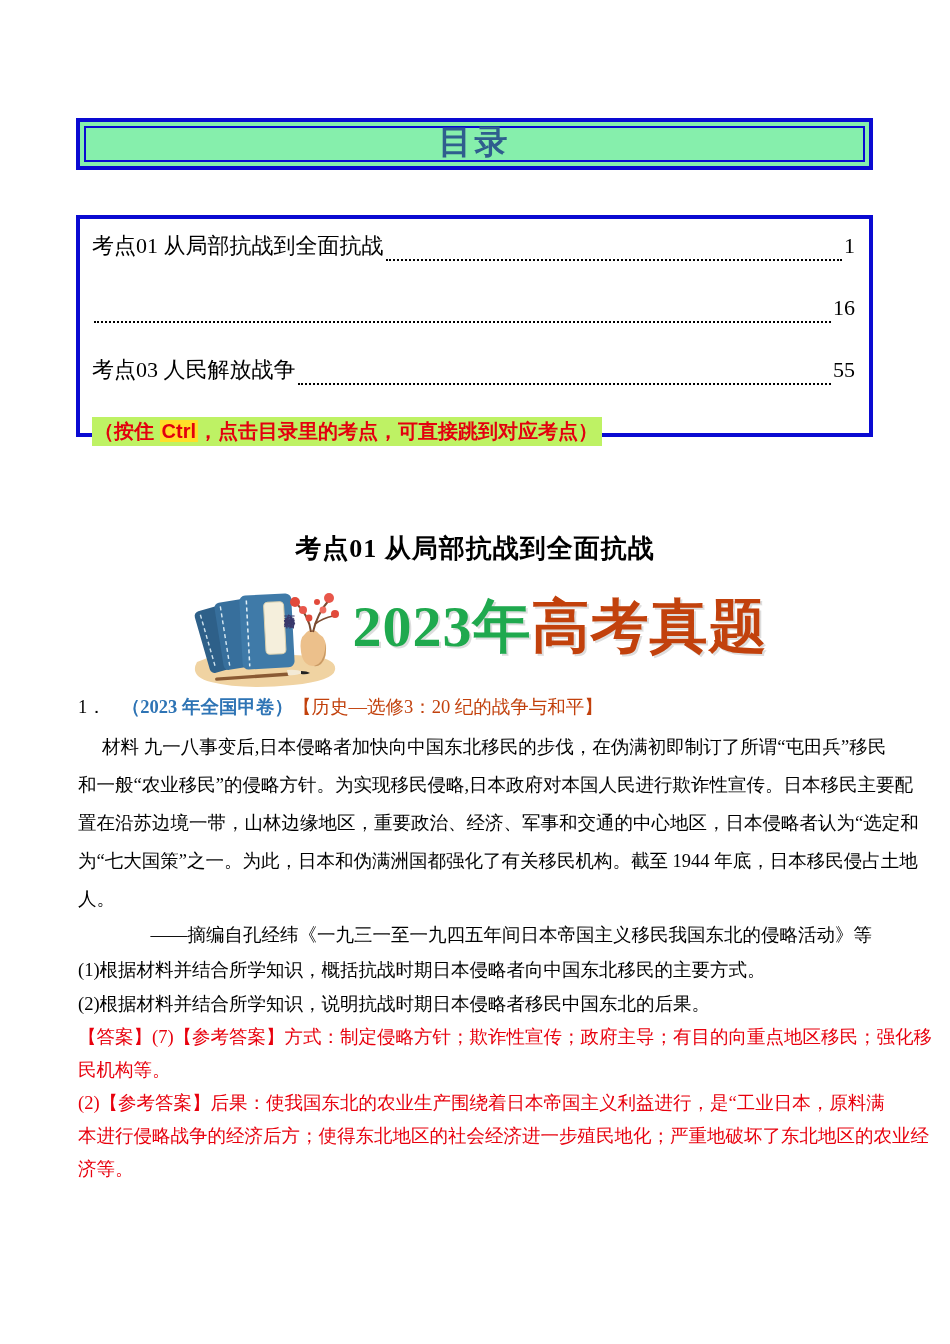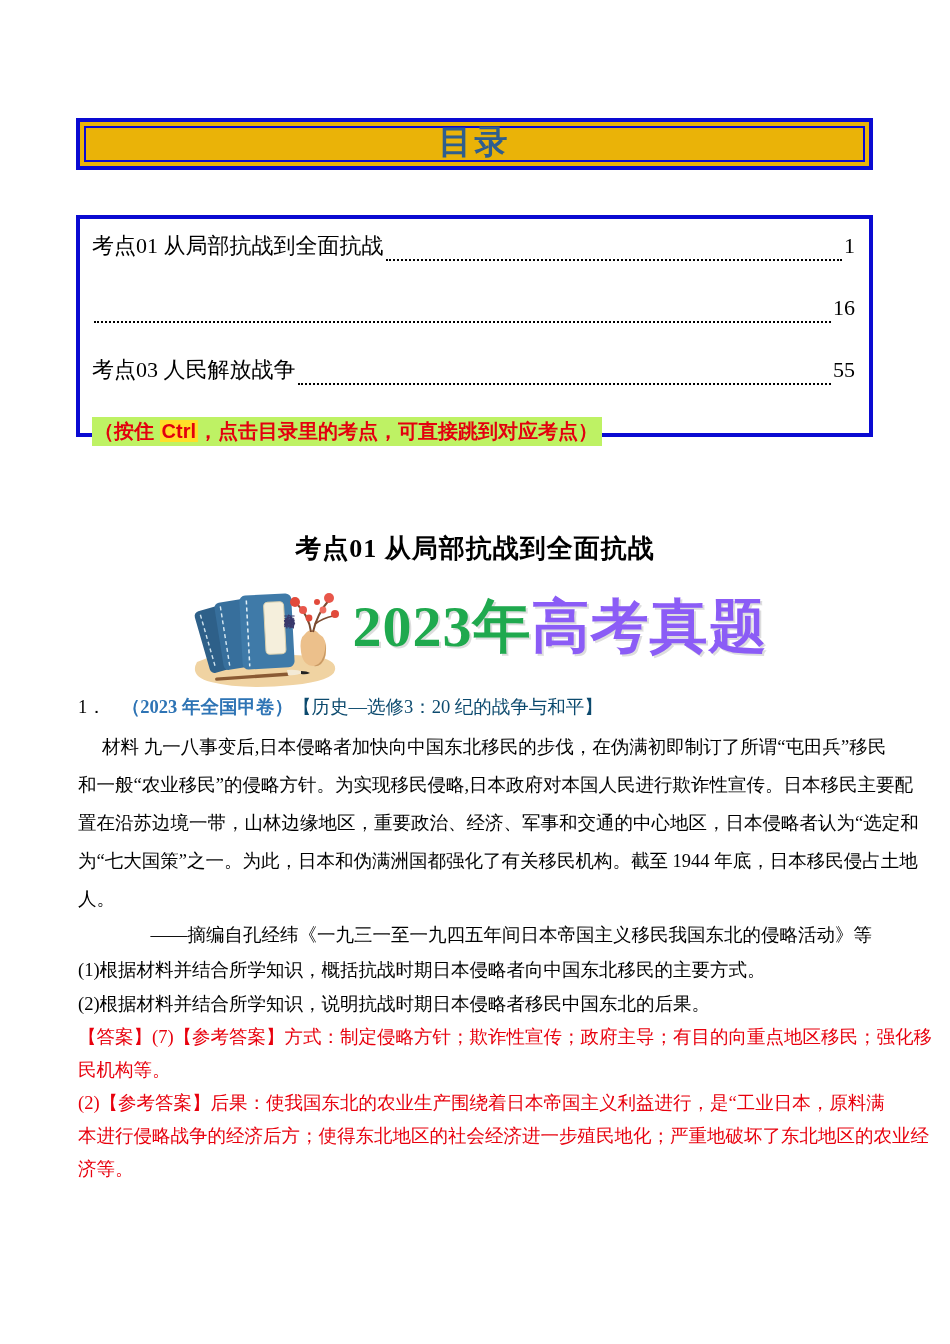--- a/index.html
+++ b/index.html
@@ -15,21 +15,21 @@
     overflow: hidden;
   }
 
   
   .mulu-outer {
     position: absolute;
     left: 76px; top: 118px;
     width: 797px; height: 52px;
     border: 4px solid #0a0ad2;
     padding: 4px;
-    background: #eab308;
+    background: #86efac;
   }
   .mulu-inner {
     width: 100%; height: 100%;
     border: 2px solid #0a0ad2;
     display: flex; align-items: center; justify-content: center;
   }
   .mulu-title {
     font-size: 33px;
     line-height: 1;
     font-weight: bold;
@@ -119,33 +119,33 @@
   .banner-words {
     white-space: nowrap;
     font-weight: bold;
     font-size: 58px;
     line-height: 1;
     letter-spacing: 1px;
     transform: translateY(-4px);
     text-shadow: 2px 2px 0 rgba(120,120,120,0.25);
   }
   .banner-year  { color: #1fa94e; }
-  .banner-title { color: #8b5cf6; margin-top: 31px; }
+  .banner-title { color: #c2410c; margin-top: 31px; }
 
   
   .body-text {
     position: absolute;
     left: 78px; top: 692px;
     width: 794px;
     font-size: 18.5px;
   }
   .q-head { line-height: 30px; margin-bottom: 6px; }
   .q-number { margin-right: 16px; }
   .q-source { color: #2e74b5; font-weight: bold; }
-  .q-tag { color: #0c4a6e; }
+  .q-tag { color: #c2410c; }
 
   .m-line {
     line-height: 38px;
     text-align: justify;
     text-align-last: justify;
     white-space: nowrap;
   }
   .m-line.m-short { text-align-last: left; white-space: normal; }
 
   .attribution {

